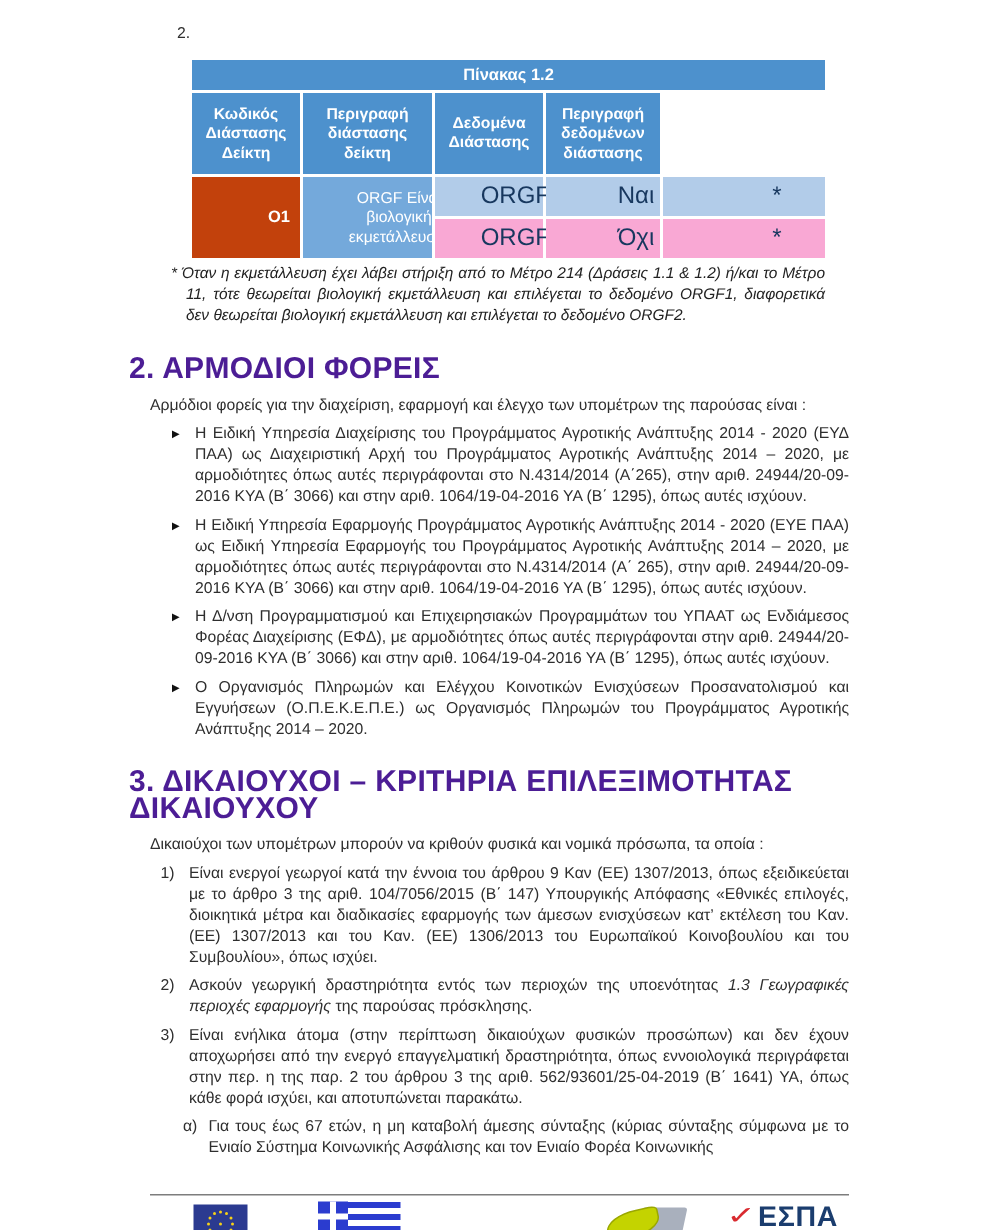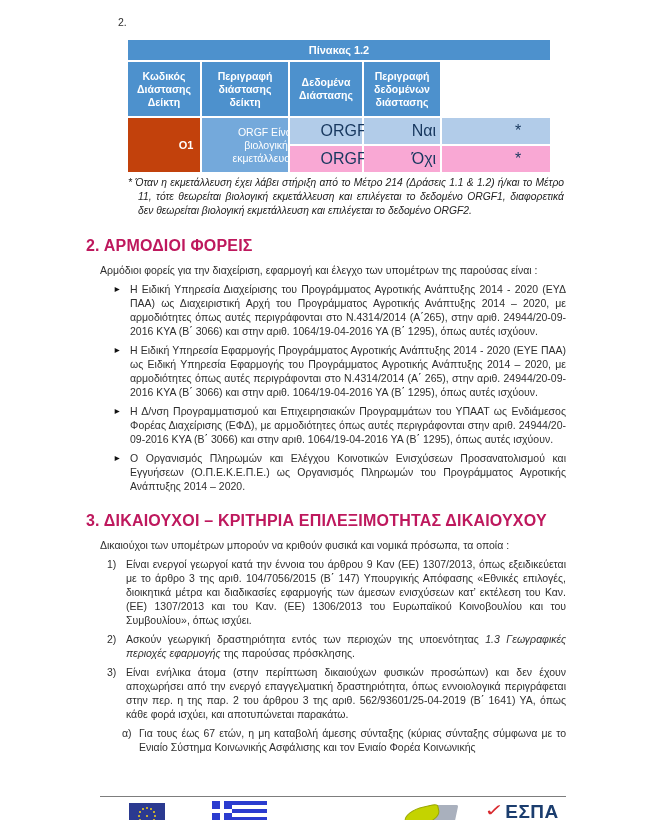--- a/index.html
+++ b/index.html
@@ -28,27 +28,27 @@
   .tbl .title-row { grid-column:1 / -1; grid-row:1; font-size:11px; }
   .cell-code { grid-column:1; grid-row:3 / span 2; background:#c2410c;
     color:#fff; font-weight:bold; font-size:11px; }
   .cell-desc { grid-column:2; grid-row:3 / span 2; background:#74a9db;
     color:#fff; font-size:10.5px; line-height:13px; padding:2px; }
   .row1 { background:#b2cce9; }
   .row2 { background:#f9a8d4; }
   .data-cell { color:#17375e; font-size:16px; }
 
   
-  .footnote { margin-top:4px; margin-left:42px; width:436px;
+  .footnote { margin-top:4px; margin-left:28px; width:436px;
     font-style:italic; font-size:10.3px; line-height:14px;
     text-align:justify; padding-left:10px; text-indent:-10px; color:#222; }
 
   
-  h2.sec { margin-top:19px; font-size:16px; line-height:18px;
-    color:#be185d; letter-spacing:0.2px; }
+  h2.sec { margin-top:19px; font-size:20px; line-height:18px;
+    color:#4c1d95; letter-spacing:0.2px; }
 
   .para { margin-top:8px; margin-left:14px; width:466px;
     font-size:10.5px; line-height:14px; text-align:justify; }
 
   .bullet { margin-top:5px; margin-left:27px; width:453px; display:flex; }
   .bullet .mark { flex:0 0 17px; font-size:8.5px; line-height:14px; color:#111; }
   .bullet .btxt { flex:1; font-size:10.5px; line-height:14px; text-align:justify; }
 
   .numitem { margin-top:5px; margin-left:21px; width:459px; display:flex; }
   .numitem .nnum { flex:0 0 19px; font-size:10.5px; line-height:14px; }

